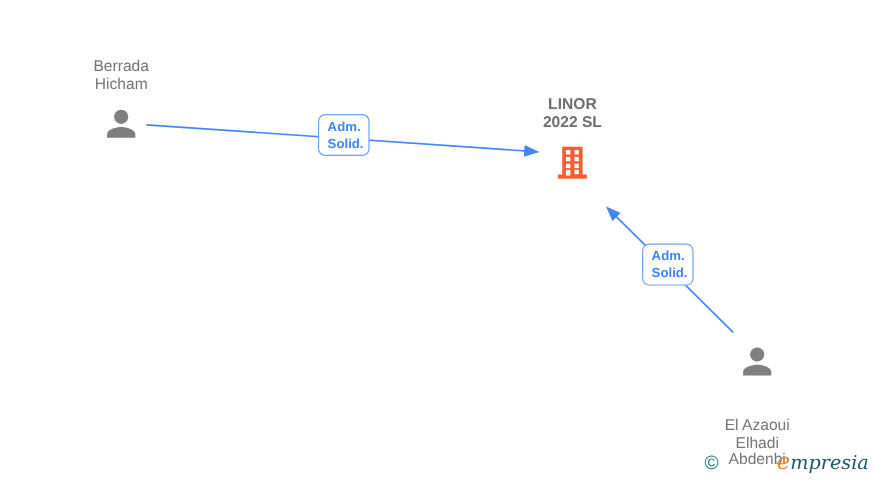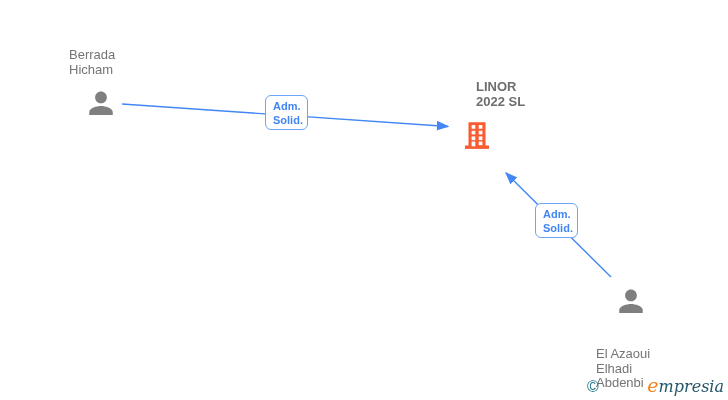--- a/index.html
+++ b/index.html
@@ -19,21 +19,21 @@
     width: 728px; height: 400px;
   }
 
   .node { position: absolute; text-align: center; }
 
   .node-label {
     position: absolute;
     color: #757575;
     font-size: 13px;
     line-height: 14.5px;
-    text-align: left;
+    text-align: center;
     white-space: pre-line;
   }
 
   .company-label {
     color: #6e6e6e;
     font-weight: bold;
   }
 
   .person-icon svg { display: block; }
   .building-icon svg { display: block; }
@@ -86,21 +86,21 @@
   <div class="node" style="left:69px; top:48px; width:64px;">
     <div class="node-label" style="left:0; top:0; width:64px;">Berrada Hicham</div>
     <span class="person-icon" style="position:absolute; left:17px; top:40px;">
       <svg width="30" height="30" viewBox="0 0 24 24">
         <path fill="#7f7f7f" d="M12 12.2c2.6 0 4.7-2.1 4.7-4.7S14.6 2.8 12 2.8 7.3 4.9 7.3 7.5s2.1 4.7 4.7 4.7zm0 2.1c-3.2 0-9.4 1.6-9.4 4.8v2.4h18.8v-2.4c0-3.2-6.2-4.8-9.4-4.8z"></path>
       </svg>
     </span>
   </div>
 
   <div class="node" style="left:447px; top:80px; width:60px;">
-    <div class="node-label company-label" style="left:0; top:0; width:60px;margin-left:29px;">LINOR 2022 SL</div>
+    <div class="node-label company-label" style="left:0; top:0; width:60px;">LINOR 2022 SL</div>
     <span class="building-icon" style="position:absolute; left:13px; top:38px;">
       <svg width="34" height="34" viewBox="0 0 24 24">
         <rect x="6" y="3" width="12" height="17" fill="#fa5b30"></rect>
         <rect x="3.5" y="19.4" width="17" height="2.4" fill="#fa5b30"></rect>
         <rect x="8.2" y="5.0" width="2.6" height="2.6" fill="#ffffff"></rect>
         <rect x="13.2" y="5.0" width="2.6" height="2.6" fill="#ffffff"></rect>
         <rect x="8.2" y="9.0" width="2.6" height="2.6" fill="#ffffff"></rect>
         <rect x="13.2" y="9.0" width="2.6" height="2.6" fill="#ffffff"></rect>
         <rect x="8.2" y="13.0" width="2.6" height="2.6" fill="#ffffff"></rect>
         <rect x="13.2" y="13.0" width="2.6" height="2.6" fill="#ffffff"></rect>

